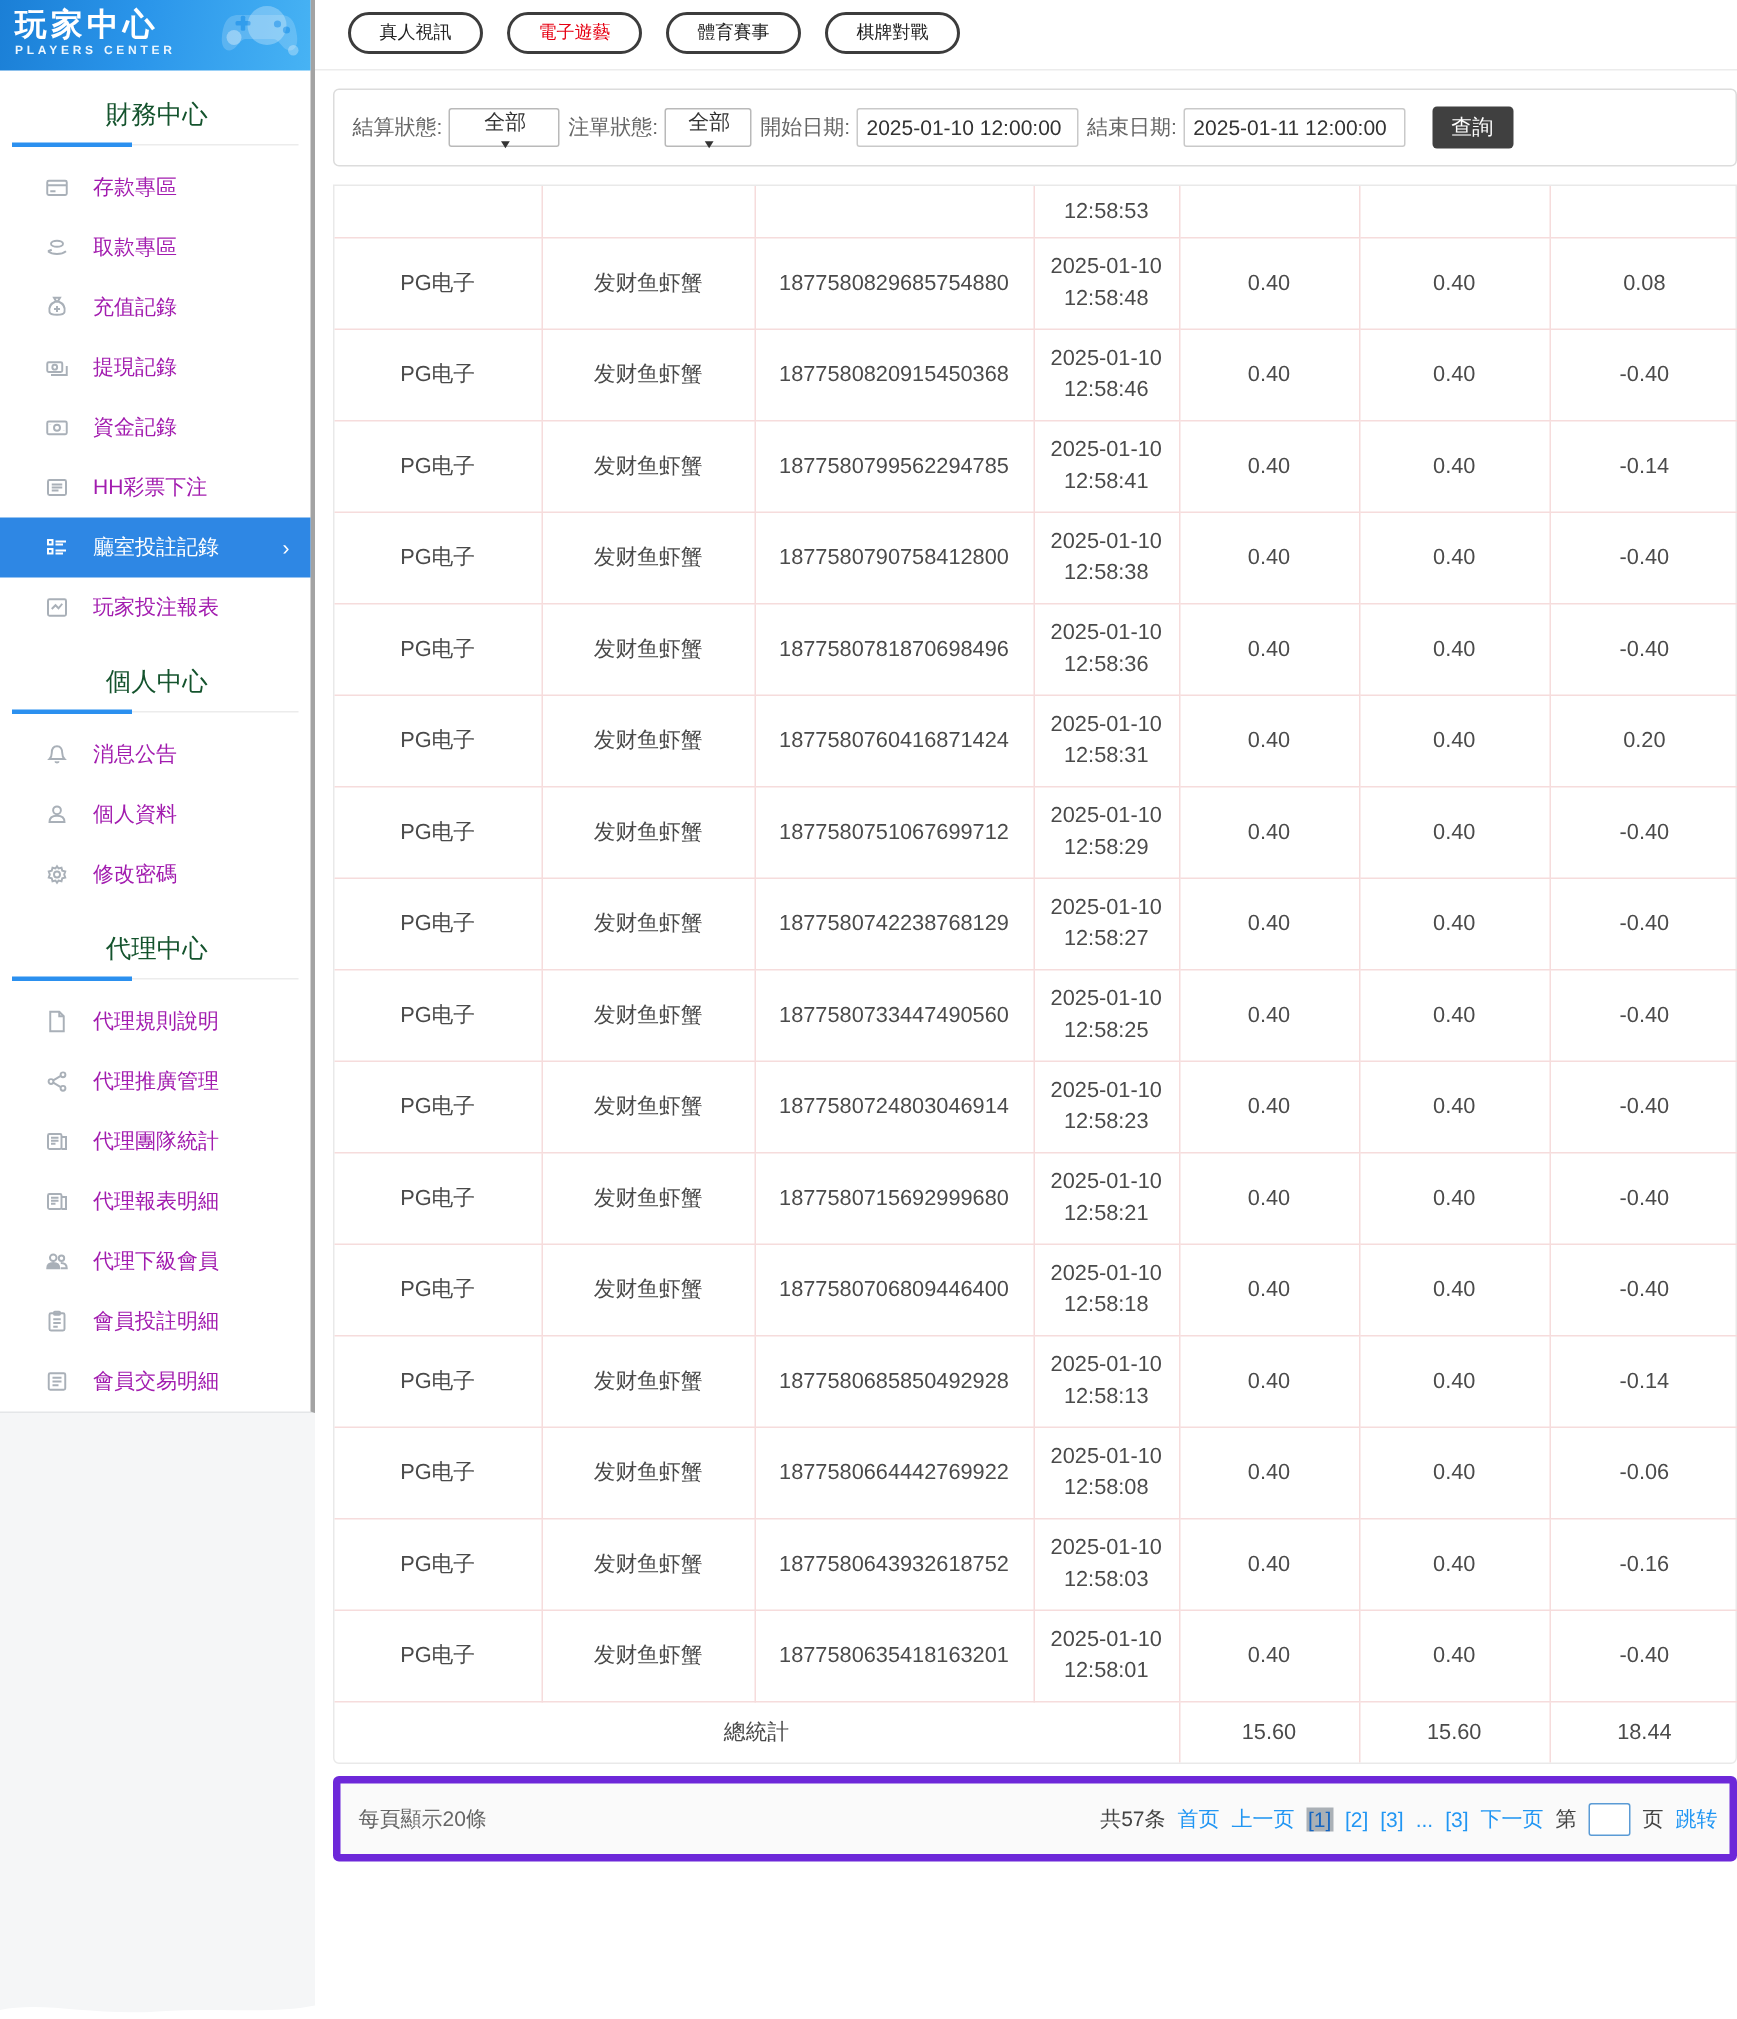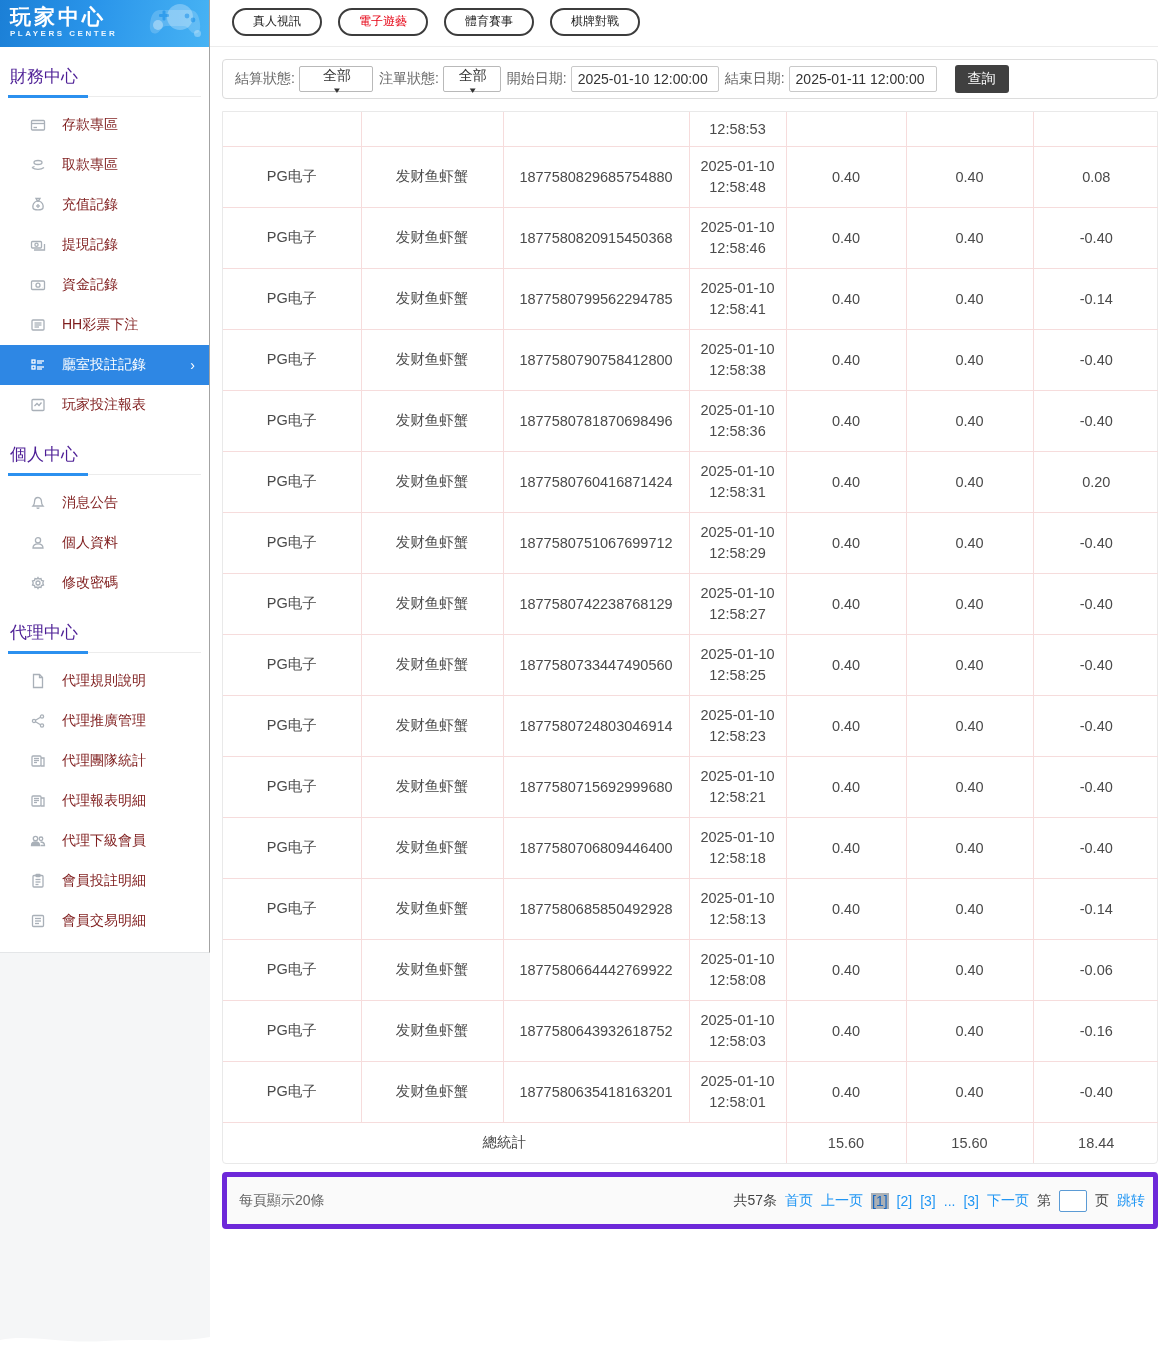--- a/index.html
+++ b/index.html
@@ -3,50 +3,50 @@
 <meta charset="utf-8">
 <style>
   * { box-sizing: border-box; margin: 0; padding: 0; }
   html,body { width:1158px; height:1346px; }
   body {
     font-family: "Liberation Sans", "DejaVu Sans", sans-serif;
     background:#fff; color:#333; overflow:hidden; position:relative;
   }
   
   .sidebar { position:absolute; left:0; top:0; width:210px; height:1346px; background:#f5f6f7; }
-  .side-panel { background:#fff; border-right:1px solid #a3a3a3; border-bottom:1px solid #e4e6e8; padding-bottom:11px; }
+  .side-panel { background:#fff; border-right:3px solid #a3a3a3; border-bottom:1px solid #e4e6e8; padding-bottom:0; }
   .logo {
     height:47px; position:relative; overflow:hidden; padding:5px 0 0 10px;
     background:linear-gradient(100deg,#1b7fd6 0%, #2a95ea 45%, #47b3f4 100%);
   }
   .logo-title { color:#fff; font-size:21px; font-weight:bold; letter-spacing:3px; line-height:24px;}
   .logo-sub { color:#eaf6ff; font-size:8px; letter-spacing:2.5px; font-weight:bold; }
   .logo-deco { position:absolute; right:6px; top:2px; opacity:.5; }
   .logo-bubble { position:absolute; border-radius:50%; background:rgba(255,255,255,.28); }
   .b1 { width:26px; height:26px; right:16px; top:4px; }
   .b2 { width:10px; height:10px; right:46px; top:20px; background:rgba(255,255,255,.35);}
   .b3 { width:7px; height:7px; right:8px; top:30px; background:rgba(255,255,255,.3);}
   .side-section-head { position:relative; margin:16px 8px 2px 8px; padding:2px 0 8px 2px;
-    color:#4c1d95; font-size:17px; border-bottom:1px solid #ececec; }
+    color:#14532d; font-size:17px; border-bottom:1px solid #ececec;text-align:center; }
   .side-section-head::after { content:""; position:absolute; left:0; bottom:-2px; width:80px; height:3px; background:#2b90ef; }
   .side-list { padding-top:6px; }
   .menu-item { position:relative; height:40px; display:flex; align-items:center; gap:16px;
-    padding-left:30px; font-size:14px; color:#7f1d1d; cursor:pointer; }
+    padding-left:30px; font-size:14px; color:#a21caf; cursor:pointer; }
   .menu-item .ico { color:#a9b0b8; display:inline-flex; width:16px; justify-content:center; }
   .menu-item.active { background:#2e87e4; color:#fff; }
   .menu-item.active .ico { color:#fff; }
   .menu-item .chev { position:absolute; right:14px; color:#fff; font-size:14px; }
   .side-wave { position:absolute; left:0; bottom:0; width:210px; height:18px; }
   
   .content { margin-left:210px; position:relative; height:100%; background:#fff; }
   .tabs-row { padding:8px 0 10px 22px; border-bottom:1px solid #ececec; }
   .tab-pill { display:inline-block; margin-right:16px; padding:3px 19px 4px 19px;
     border:2px solid #3c3c3c; border-radius:16px; font-size:12px; color:#222; cursor:pointer; background:#fff;}
   .tab-pill.active { color:#e60012; }
-  .filter-bar { margin:12px 0 0 12px; height:40px; border:1px solid #dcdcdc; border-radius:4px;
+  .filter-bar { margin:12px 0 0 12px; height:52px; border:1px solid #dcdcdc; border-radius:4px;
     display:flex; align-items:center; padding-left:10px; font-size:14px; color:#666; }
   .filter-bar .lbl { margin-left:2px; }
   .fake-select { display:inline-flex; align-items:center; justify-content:space-between;
     border:1px solid #b9b9b9; border-radius:2px; height:26px; margin:0 4px; padding:0 5px 0 7px;
     color:#333; cursor:pointer; background:#fff;flex-direction:column;}
   .fs-w { width:74px; } .fs-n { width:58px; }
   .fake-select .arrow { font-size:10px; color:#333; transform:scaleY(.8); }
   .date-input { width:148px; height:26px; border:1px solid #c9c9c9; border-radius:2px;
     margin:0 4px; padding:0 6px; font-size:14px; color:#333; font-family:inherit; background:#fff;}
   .search-btn { margin-left:14px; background:#404040; color:#fff; border:none; border-radius:3px;

